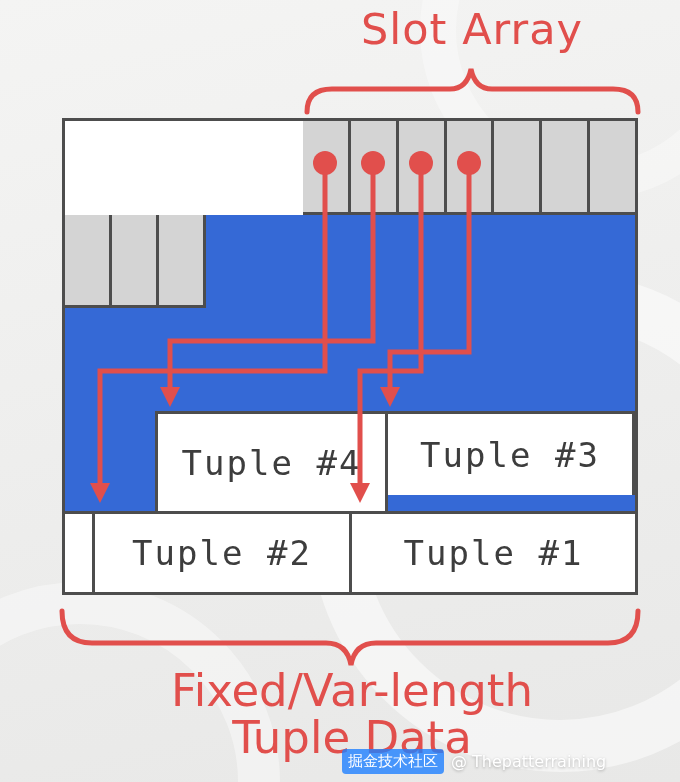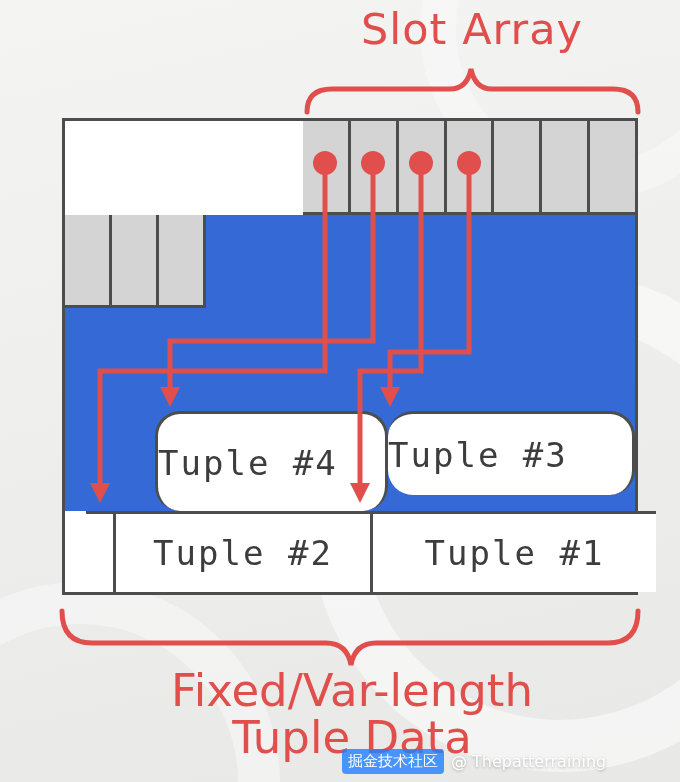--- a/index.html
+++ b/index.html
@@ -27,25 +27,25 @@
     font-size:38px;color:var(--accent-red);letter-spacing:2px;}
   .slot-cells{left:238px;top:0;width:332px;height:94px;display:flex;
     border-bottom:3px solid var(--border-dark);}
   .slot-cell{flex:1;background:var(--slot-gray);}
   .slot-cell+.slot-cell{border-left:3px solid var(--border-dark);}
   .blue-region{left:0;top:94px;width:570px;height:296px;background:var(--tuple-blue);}
   .free-cells{left:0;top:94px;width:141px;height:93px;display:flex;}
   .free-cell{flex:1;background:var(--slot-gray);border-right:3px solid var(--border-dark);
     border-bottom:3px solid var(--border-dark);}
   .tuple-label{font-family:"DejaVu Sans Mono",monospace;font-size:34px;color:#3d3d3d;letter-spacing:2px;}
-  .tuple{background:#fff;display:flex;align-items:center;justify-content:flex-start;border-radius:25px;}
+  .tuple{background:#fff;display:flex;align-items:center;justify-content:center;}
   .tuple4{left:90px;top:290px;width:233px;height:100px;border:3px solid var(--border-dark);border-bottom:none;}
   .tuple3{left:323px;top:290px;width:247px;height:84px;border:3px solid var(--border-dark);
     border-bottom:none;border-left:none;}
-  .bottom-row{left:0;top:390px;width:570px;height:81px;display:flex;margin-left:21px;}
+  .bottom-row{left:0;top:390px;width:570px;height:81px;display:flex;}
   .bottom-row>div{border-top:3px solid var(--border-dark);background:#fff;
     display:flex;align-items:center;justify-content:center;}
   .mini-cell{width:30px;border-right:3px solid var(--border-dark);}
   .tuple2{width:257px;border-right:3px solid var(--border-dark);}
   .tuple1{flex:1;}
   .overlay{position:absolute;left:0;top:0;pointer-events:none;}
   .overlay .arrow{fill:none;stroke:var(--accent-red);stroke-width:5;}
   .overlay .brace{fill:none;stroke:var(--accent-red);stroke-width:5;stroke-linecap:round;}
   .overlay .dot{fill:var(--accent-red);}
   #ah path{fill:var(--accent-red);}

